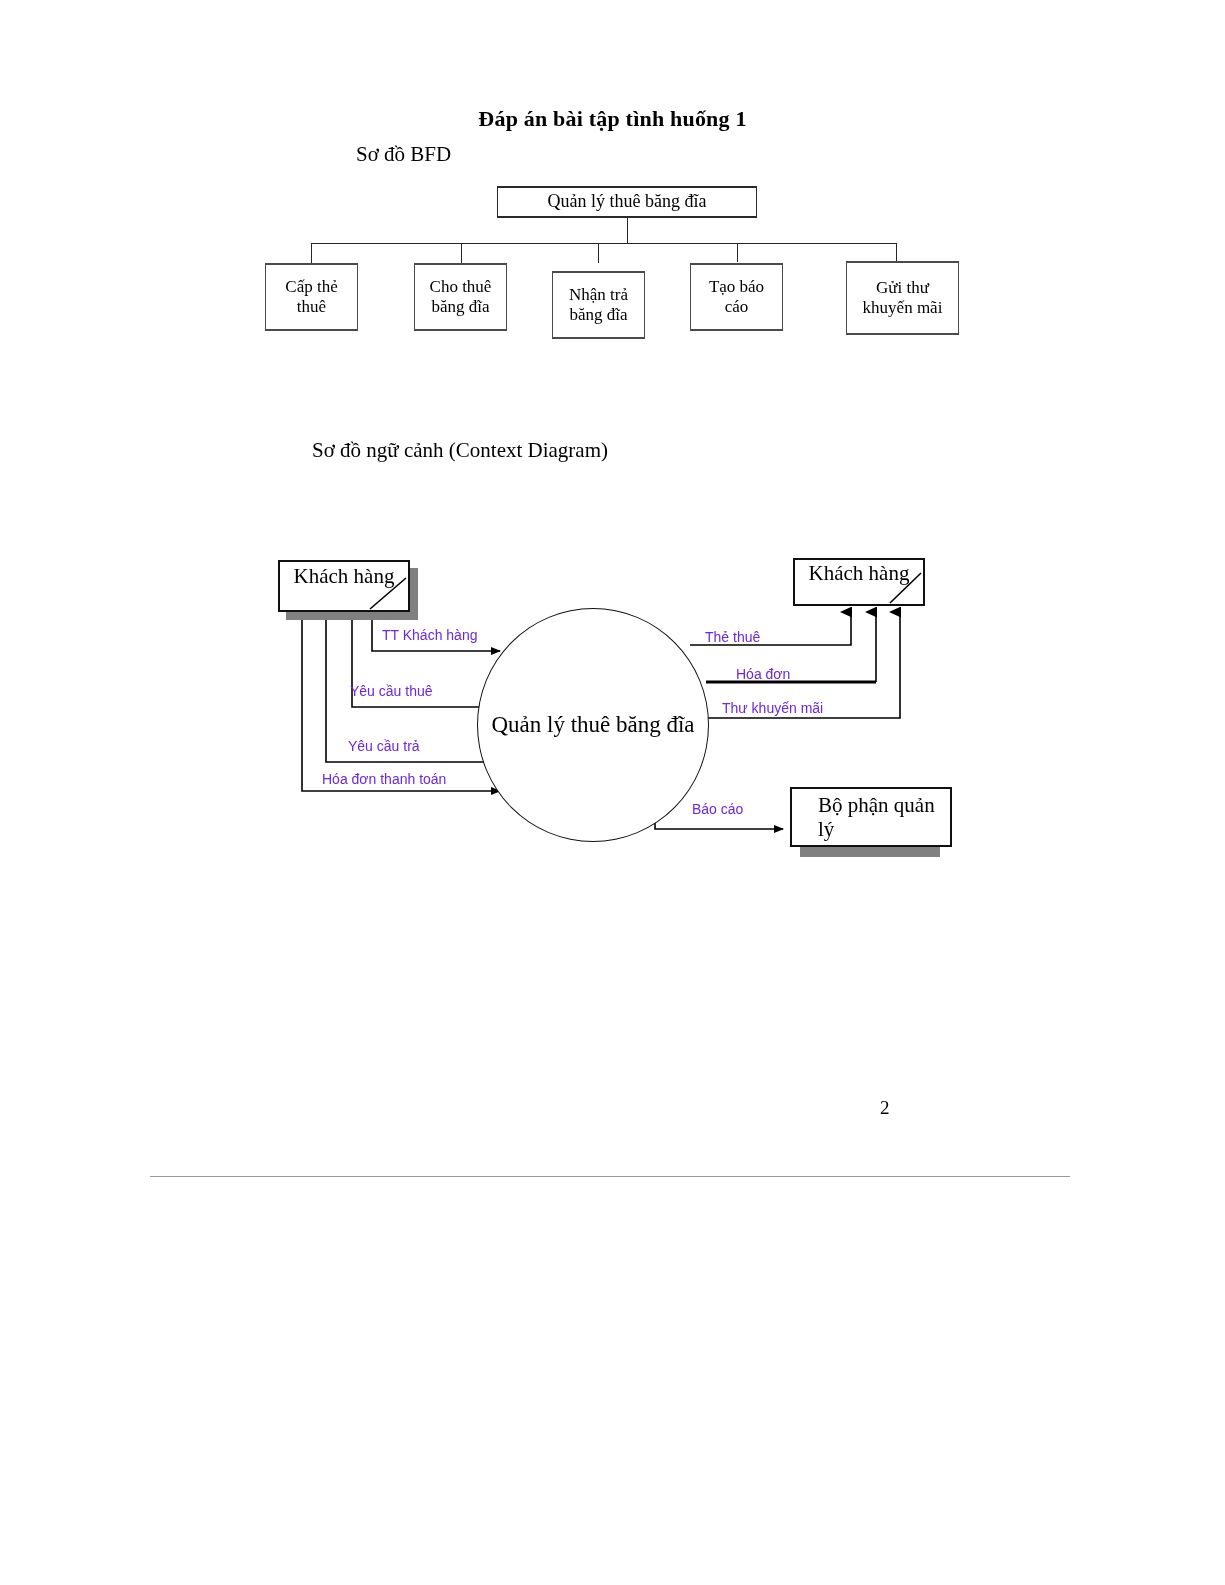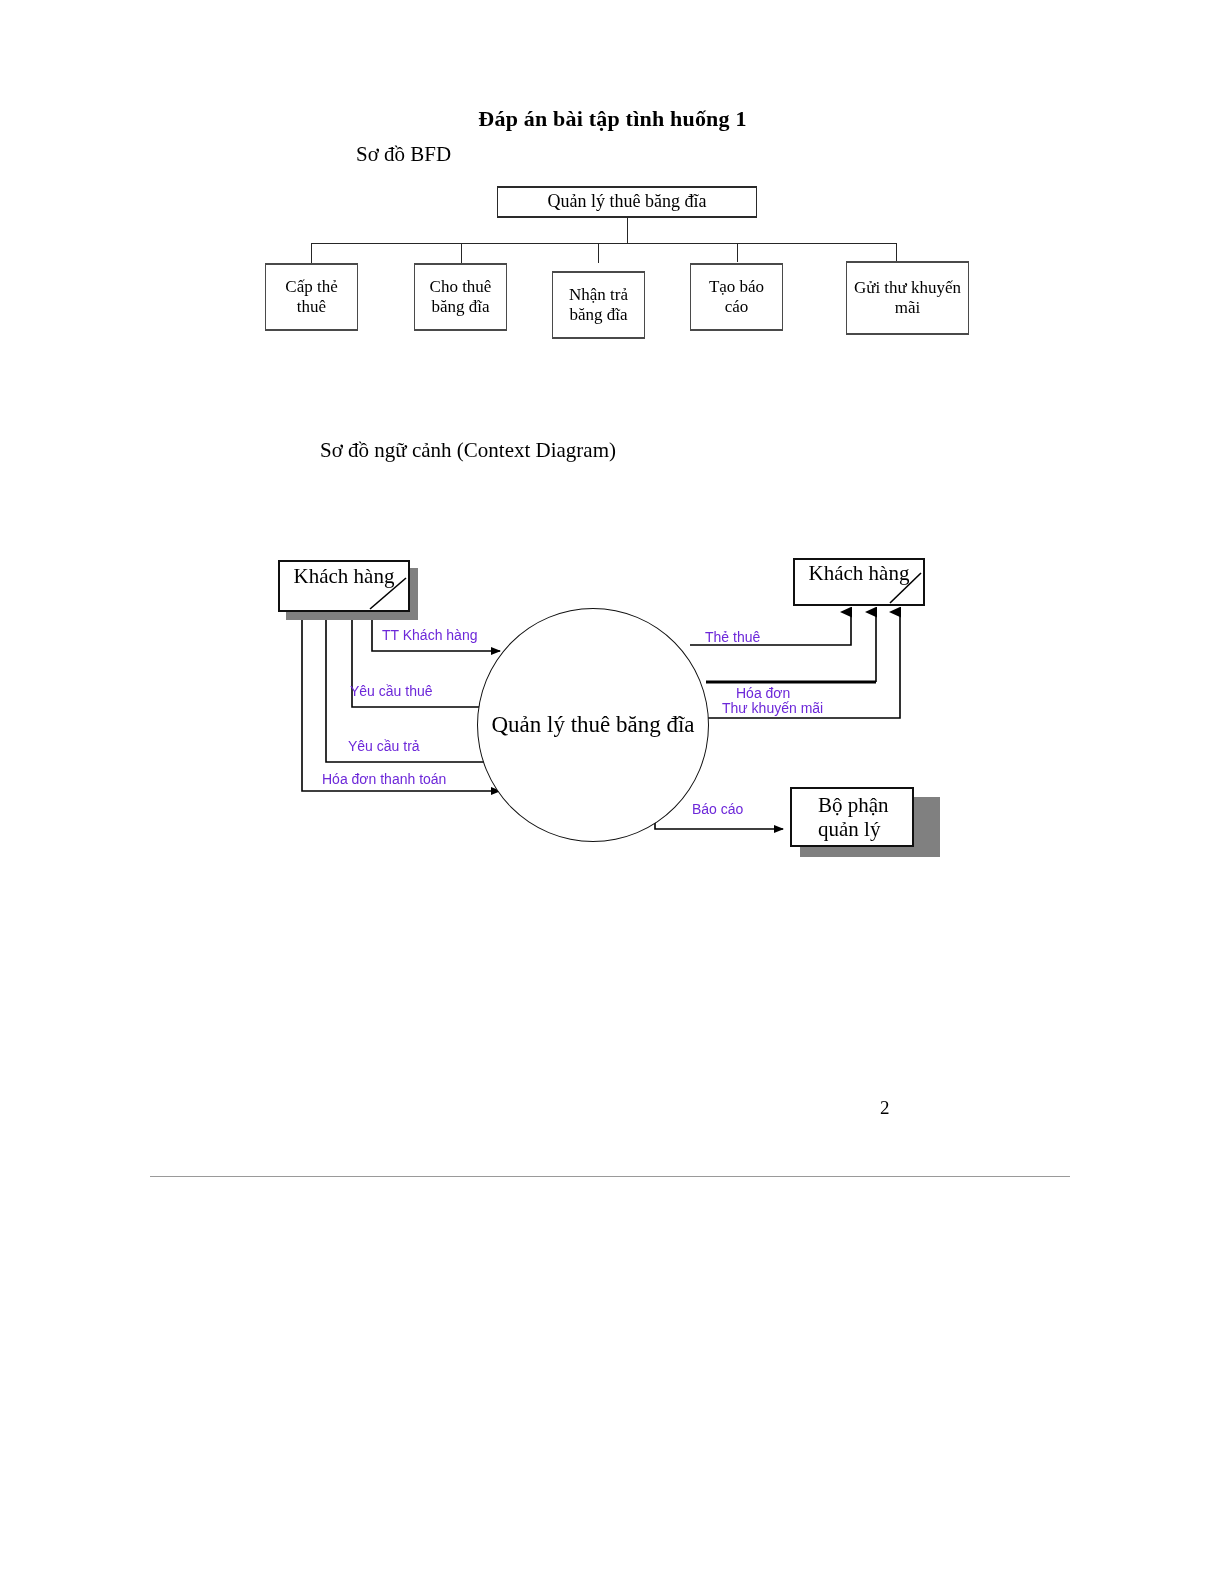--- a/index.html
+++ b/index.html
@@ -29,21 +29,21 @@
     font-size: 22px;
     font-weight: bold;
     letter-spacing: 0.2px;
   }
   .section-label {
     position: absolute;
     font-size: 21px;
     white-space: nowrap;
   }
   #bfd-label { left: 308px; top: 142px; margin-left: 48px; }
-  #ctx-label { left: 320px; top: 438px; }
+  #ctx-label { left: 312px; top: 438px; }
 
   
   .bfd-box {
     position: absolute;
     box-sizing: border-box;
     border: 1px solid #4a4a4a;
     border-top-width: 2px;
     border-bottom-width: 2px;
     background: #ffffff;
     display: flex;
@@ -62,21 +62,21 @@
     font-size: 18px;
     border: 1px solid #2a2a2a;
     border-top-width: 2px;
     border-bottom-width: 2px;
   }
   .bfd-leaf { height: 68px; width: 93px; }
   #bfd-leaf-0 { left: 265px; top: 263px; }
   #bfd-leaf-1 { left: 414px; top: 263px; }
   #bfd-leaf-2 { left: 552px; top: 271px; }
   #bfd-leaf-3 { left: 690px; top: 263px; }
-  #bfd-leaf-4 { left: 846px; top: 261px; width: 123px; height: 74px; }
+  #bfd-leaf-4 { left: 846px; top: 261px; width: 113px; height: 74px; }
 
   .line-v, .line-h {
     position: absolute;
     background: #262626;
   }
   .line-v { width: 1px; }
   .line-h { height: 1px; }
 
   
   .ext-box {
@@ -99,21 +99,21 @@
   }
   .corner-slash {
     position: absolute;
     z-index: 4;
     pointer-events: none;
   }
 
   #ext-cust-left { left: 278px; top: 560px; width: 132px; height: 52px; align-items: flex-start; padding-top: 2px; }
   #ext-cust-left-shadow { left: 286px; top: 568px; width: 132px; height: 52px; }
   #ext-cust-right { left: 793px; top: 558px; width: 132px; height: 48px; align-items: flex-start; padding-top: 1px; }
-  #ext-mgmt { left: 790px; top: 787px; width: 124px; height: 60px; padding-left: 26px; }
+  #ext-mgmt { left: 790px; top: 787px; width: 162px; height: 60px; padding-left: 26px; }
   #ext-mgmt-shadow { left: 800px; top: 797px; width: 140px; height: 60px; }
 
   #process-circle {
     position: absolute;
     left: 477px;
     top: 608px;
     width: 230px;
     height: 232px;
     border: 1.5px solid #101010;
     border-radius: 50%;
@@ -258,20 +258,20 @@
   <div id="process-circle">
     <span>Quản lý thuê băng đĩa</span>
   </div>
 
   <div class="flow-label" style="left:382px; top:627px;">TT Khách hàng</div>
   <div class="flow-label" style="left:350px; top:683px;">Yêu cầu thuê</div>
   <div class="flow-label" style="left:348px; top:738px;">Yêu cầu trả</div>
   <div class="flow-label" style="left:322px; top:771px;">Hóa đơn thanh toán</div>
 
   <div class="flow-label" style="left:705px; top:629px;">Thẻ thuê</div>
-  <div class="flow-label" style="left:736px; top:666px;margin-top:19px;">Hóa đơn</div>
+  <div class="flow-label" style="left:736px; top:666px;">Hóa đơn</div>
   <div class="flow-label" style="left:722px; top:700px;">Thư khuyến mãi</div>
   <div class="flow-label" style="left:692px; top:801px;">Báo cáo</div>
 
   <div id="page-number">2</div>
   <div id="footer-rule"></div>
 
 </div>
 
 </body></html>

